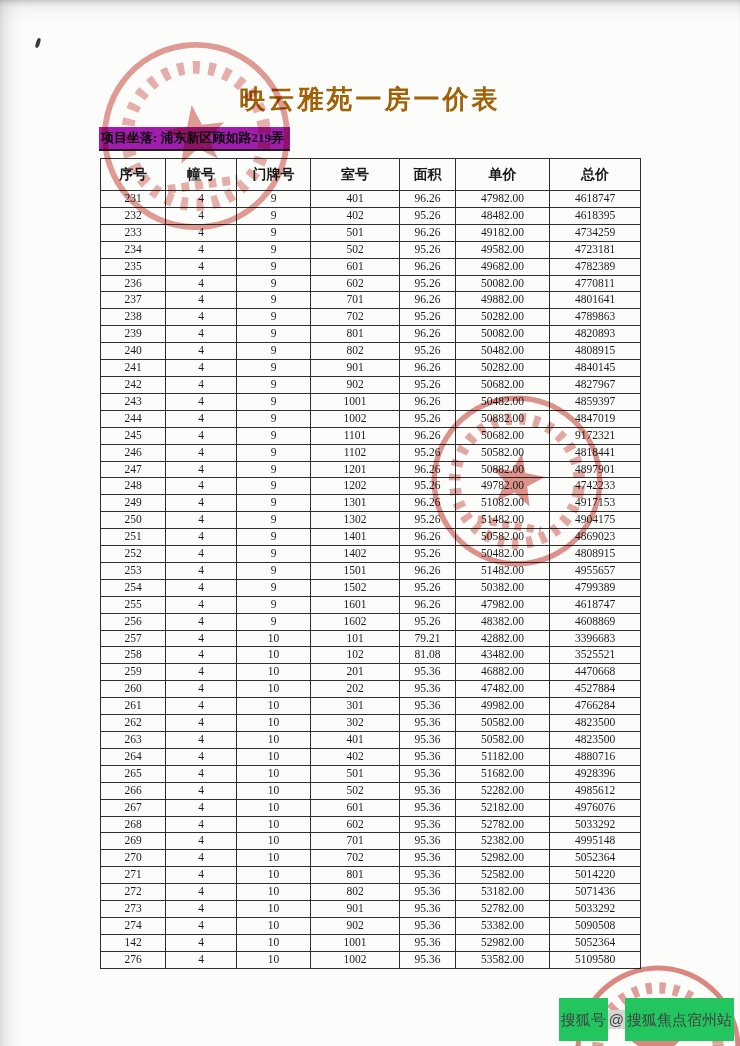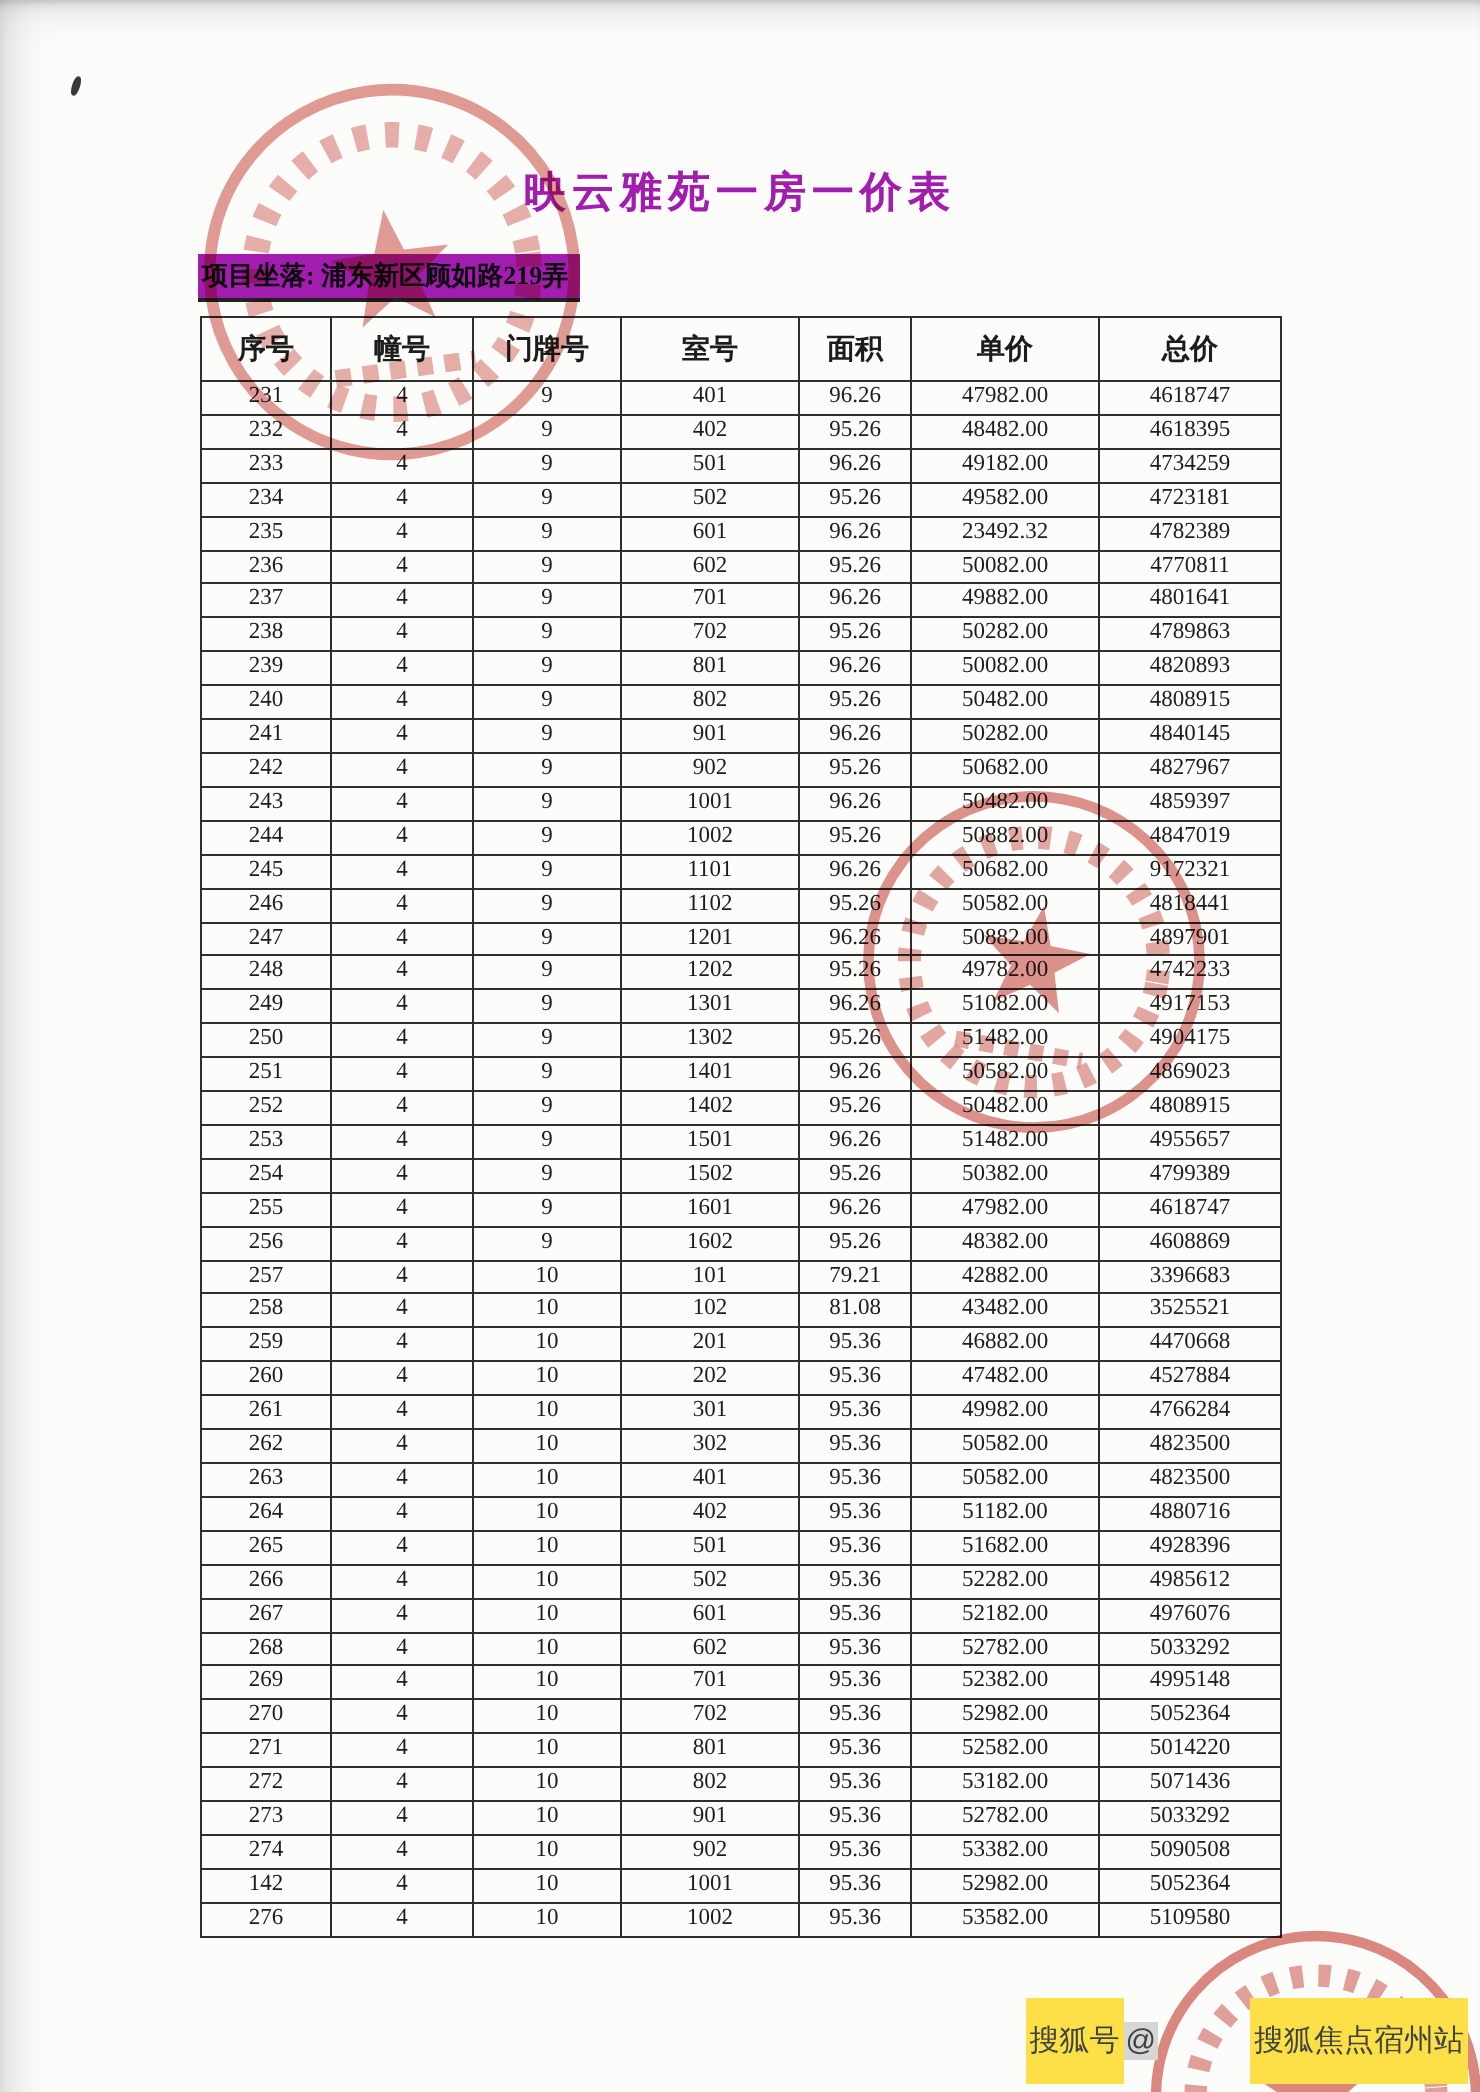--- a/index.html
+++ b/index.html
@@ -14,22 +14,22 @@
   }
   .pen-mark {
     position:absolute; left:36px; top:38px;
     width:4px; height:10px; background:#3a3a3a;
     border-radius:50% / 60%;
     transform:rotate(18deg);
   }
   .doc-title {
     position:absolute; top:82px; left:0; width:100%;
     text-align:center;
-    font-size:21px; font-weight:bold; letter-spacing:3px;
-    color:#a21caf;
+    font-size:26px; font-weight:bold; letter-spacing:3px;
+    color:#a16207;
   }
   .project-location {
     position:absolute; top:127px; left:99px;
     font-size:13px; font-weight:bold; color:#0b0b0b;
     background:#a21caf;
     padding:2px 6px 2px 2px;
     border-bottom:2px solid #222;
   }
   table.price-table {
     position:absolute; top:158px; left:100px;
@@ -56,21 +56,21 @@
   col.c-mph { width:74px; }
   col.c-sh { width:89px; }
   col.c-mj { width:56px; }
   col.c-dj { width:94px; }
   col.c-zj { width:91px; }
   .watermark {
     position:absolute; top:1011px; right:6px;
     font-family:"Liberation Sans","DejaVu Sans",sans-serif;
     font-size:15px; color:#3f4345;
   }
-  .watermark .hl { background:#fde047; padding:13px 2px;margin-left:46px; }
+  .watermark .hl { background:#22c55e; padding:13px 2px; }
   .watermark .at { background:#d6d6d3; padding:1px 1px; }
   .stamp {
     position:absolute;
     color:#c43a2e;
     mix-blend-mode:multiply;
     pointer-events:none;
   }
   .stamp svg { display:block; width:100%; height:100%; }
   .stamp-1 { left:98px;  top:38px;  width:196px; height:196px; opacity:.5;  transform:rotate(-8deg); }
   .stamp-2 { left:428px; top:392px; width:178px; height:178px; opacity:.55; transform:rotate(10deg); }
@@ -144,21 +144,21 @@
           <td>95.26</td>
           <td>49582.00</td>
           <td>4723181</td>
         </tr>
         <tr>
           <td>235</td>
           <td>4</td>
           <td>9</td>
           <td>601</td>
           <td>96.26</td>
-          <td>23492.32</td>
+          <td>49682.00</td>
           <td>4782389</td>
         </tr>
         <tr>
           <td>236</td>
           <td>4</td>
           <td>9</td>
           <td>602</td>
           <td>95.26</td>
           <td>50082.00</td>
           <td>4770811</td>

